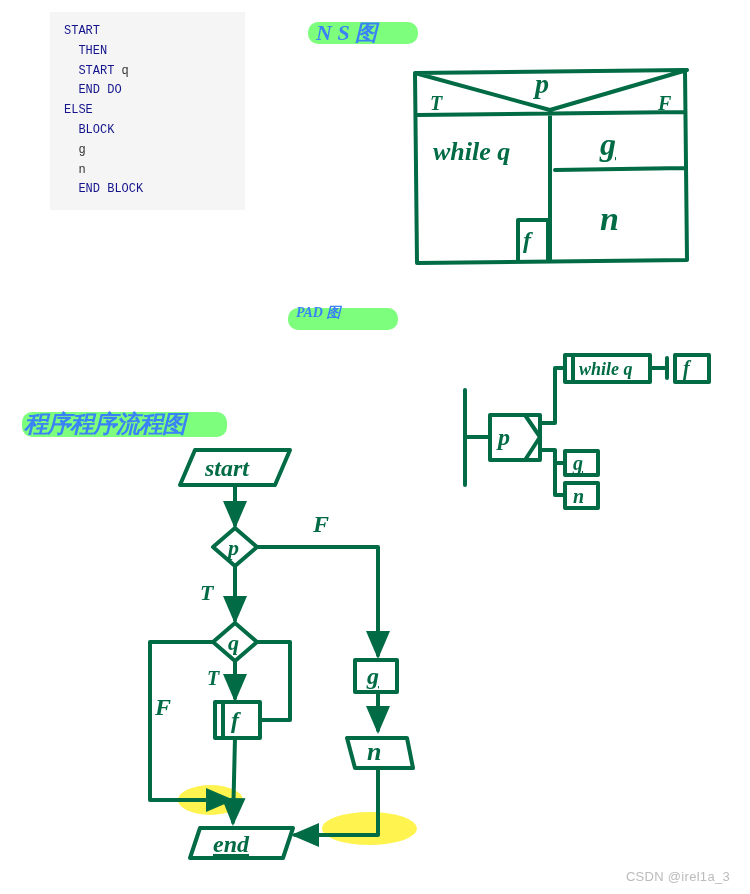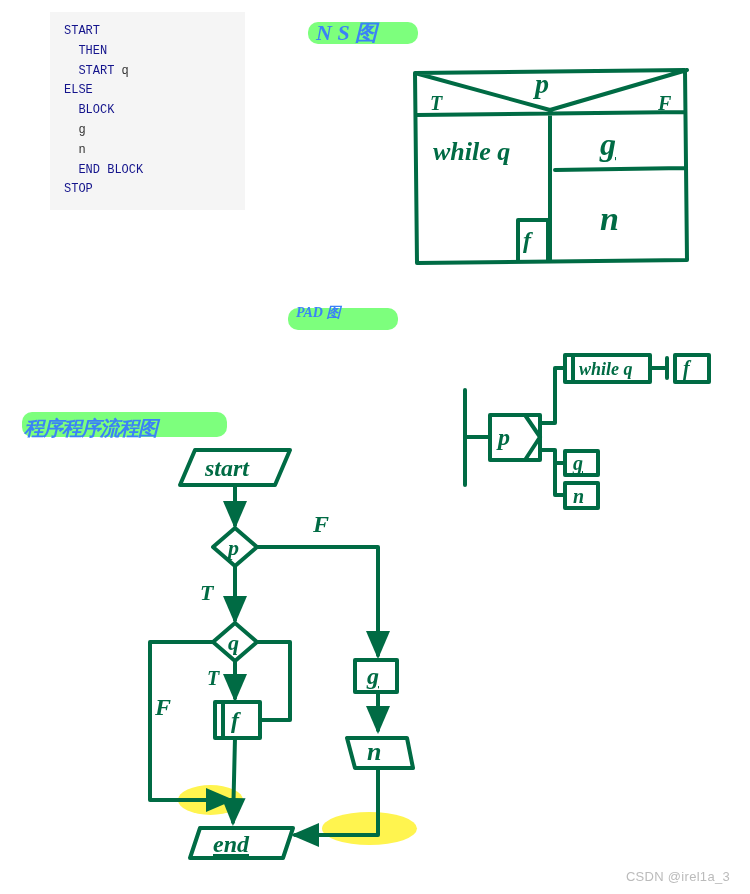--- a/index.html
+++ b/index.html
@@ -66,31 +66,31 @@
 <div class="highlight-green hg1"></div>
 <div class="highlight-green hg2"></div>
 <div class="highlight-green hg3"></div>
 <div class="highlight-yellow hy1"></div>
 <div class="highlight-yellow hy2"></div>
 
 <div class="code-block">
   <div class="code-line"><span class="kw">START</span></div>
   <div class="code-line"><span class="kw">  THEN</span></div>
   <div class="code-line"><span class="kw">  START </span><span class="ident">q</span></div>
+  <div class="code-line"><span class="kw">  END DO</span></div>
   <div class="code-line"><span class="kw">ELSE</span></div>
   <div class="code-line"><span class="kw">  BLOCK</span></div>
   <div class="code-line"><span class="ident">  g</span></div>
   <div class="code-line"><span class="ident">  n</span></div>
   <div class="code-line"><span class="kw">  END BLOCK</span></div>
-  <div class="code-line"><span class="kw">STOP</span></div>
 </div>
 
 <div class="handwritten" style="left:316px;top:18px;font-size:22px;">N S 图</div>
 <div class="handwritten" style="left:296px;top:304px;font-size:14px;">PAD 图</div>
-<div class="handwritten" style="left:24px;top:408px;font-size:20px;letter-spacing:-1px;margin-top:7px;">程序程序流程图</div>
+<div class="handwritten" style="left:24px;top:408px;font-size:24px;letter-spacing:-1px;">程序程序流程图</div>
 
 <svg style="left:405px;top:55px;" width="300" height="225">
   <g stroke="#006b44" stroke-width="4" fill="none" stroke-linecap="round" stroke-linejoin="round">
     <path d="M 10 18 L 280 15 L 282 205 L 12 208 Z M 10 18 L 145 55 L 282 15 M 12 60 L 280 57 M 145 55 L 145 205 M 150 115 L 280 113 M 113 165 L 143 165 L 143 205 M 113 165 L 113 205"></path>
   </g>
   <g font-family="Comic Sans MS, cursive" fill="#006b44" font-style="italic" font-weight="bold">
     <text x="25" y="55" font-size="20">T</text>
     <text x="130" y="38" font-size="28">p</text>
     <text x="253" y="55" font-size="20">F</text>
     <text x="28" y="105" font-size="26">while q</text>

